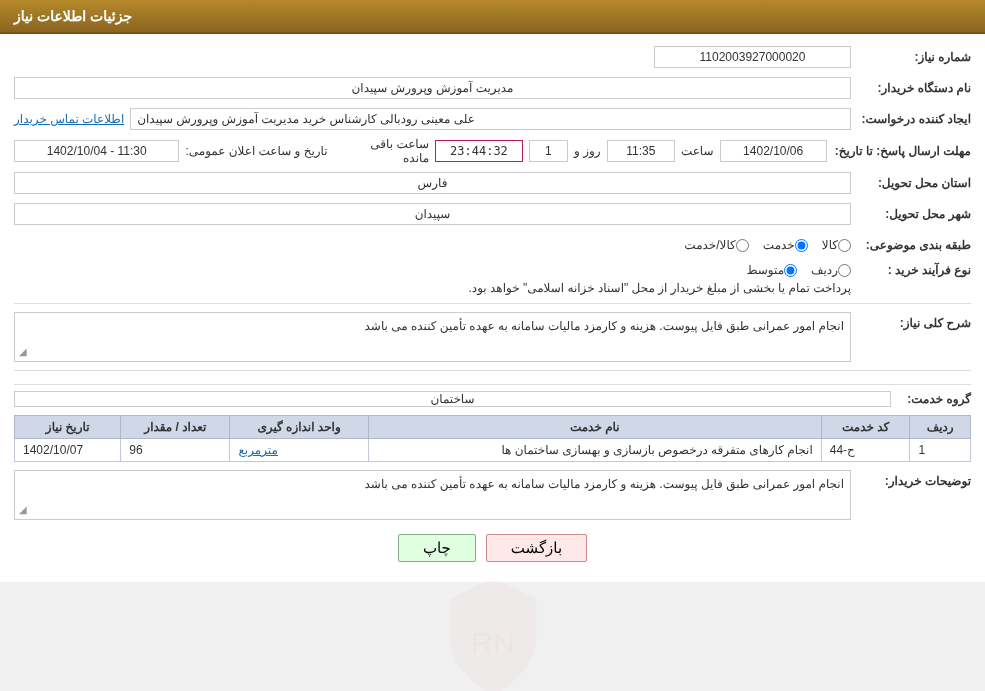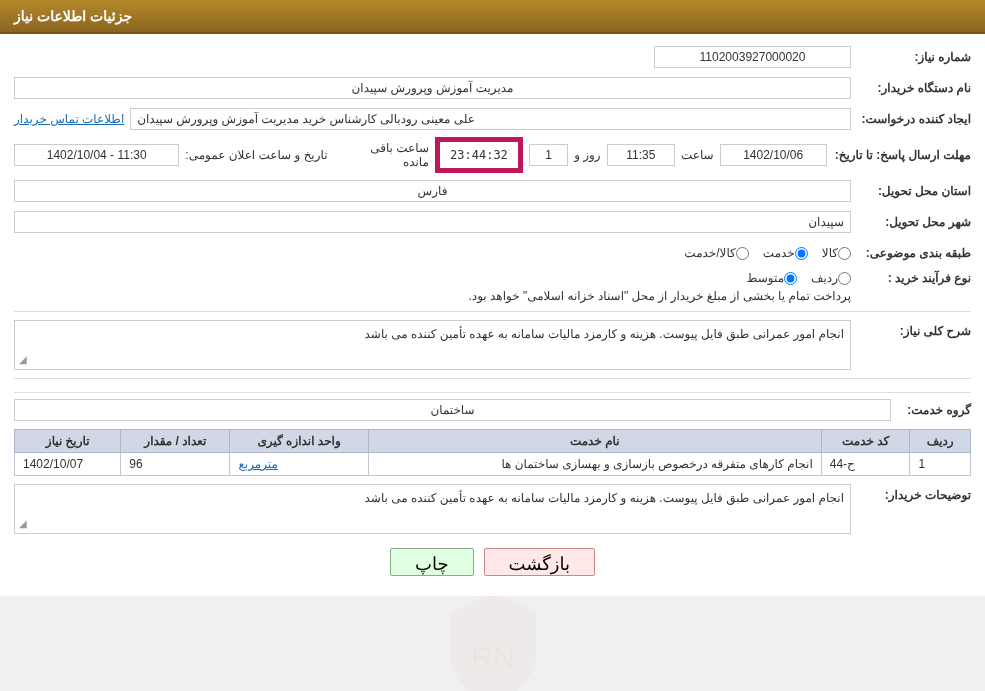--- a/index.html
+++ b/index.html
@@ -72,24 +72,24 @@
     .date-time-group {
       display: flex;
       align-items: center;
       gap: 6px;
       flex: 1;
     }
     .date-label {
       white-space: nowrap;
     }
     .countdown-box {
-      border: 5px solid #be185d;
+      border: 1px solid #be185d;
       background: #fff;
       padding: 2px 6px;
-      height: 36px;
+      height: 22px;
       font-size: 12px;
       font-family: monospace;
       direction: ltr;
     }
     .radio-group {
       display: flex;
       align-items: center;
       gap: 14px;
       flex: 1;
     }
@@ -160,41 +160,41 @@
     .group-label {
       font-weight: bold;
       min-width: 80px;
       text-align: right;
       padding-left: 8px;
     }
     .group-value {
       border: 1px solid #ccc;
       background: #fff;
       padding: 2px 8px;
-      height: 22px;
+      height: 16px;
       flex: 1;
       font-size: 12px;
       display: flex;
       align-items: center;
       justify-content: center;
     }
     .btn-group {
       display: flex;
       justify-content: center;
       gap: 10px;
       margin: 14px 0 10px 0;
     }
     .btn {
       padding: 4px 24px;
       height: 28px;
       border: 1px solid #aaa;
       background: #e8e8e8;
       cursor: pointer;
       font-family: Tahoma, Arial, sans-serif;
-      font-size: 18px;
+      font-size: 15px;
       border-radius: 2px;
     }
     .btn-print {
       background: #e0ffe0;
       border-color: #88aa88;
     }
     .btn-back {
       background: #ffe8e8;
       border-color: #cc8888;
     }
@@ -283,21 +283,21 @@
       <div class="value-cell">
         <div class="input-box input-box-full" style="display:flex;align-items:center;justify-content:center;">
           <span>فارس</span>
         </div>
       </div>
     </div>
 
     <div class="form-row">
       <span class="label-cell">شهر محل تحویل:</span>
       <div class="value-cell">
-        <div class="input-box input-box-full" style="display:flex;align-items:center;justify-content:flex-start;">
+        <div class="input-box input-box-full" style="display:flex;align-items:center;justify-content:center;">
           <span>سپیدان</span>
         </div>
       </div>
     </div>
 
     <div class="form-row">
       <span class="label-cell">طبقه بندی موضوعی:</span>
       <div class="value-cell radio-group">
         <div class="radio-item">
           <input type="radio" name="category" style="">

